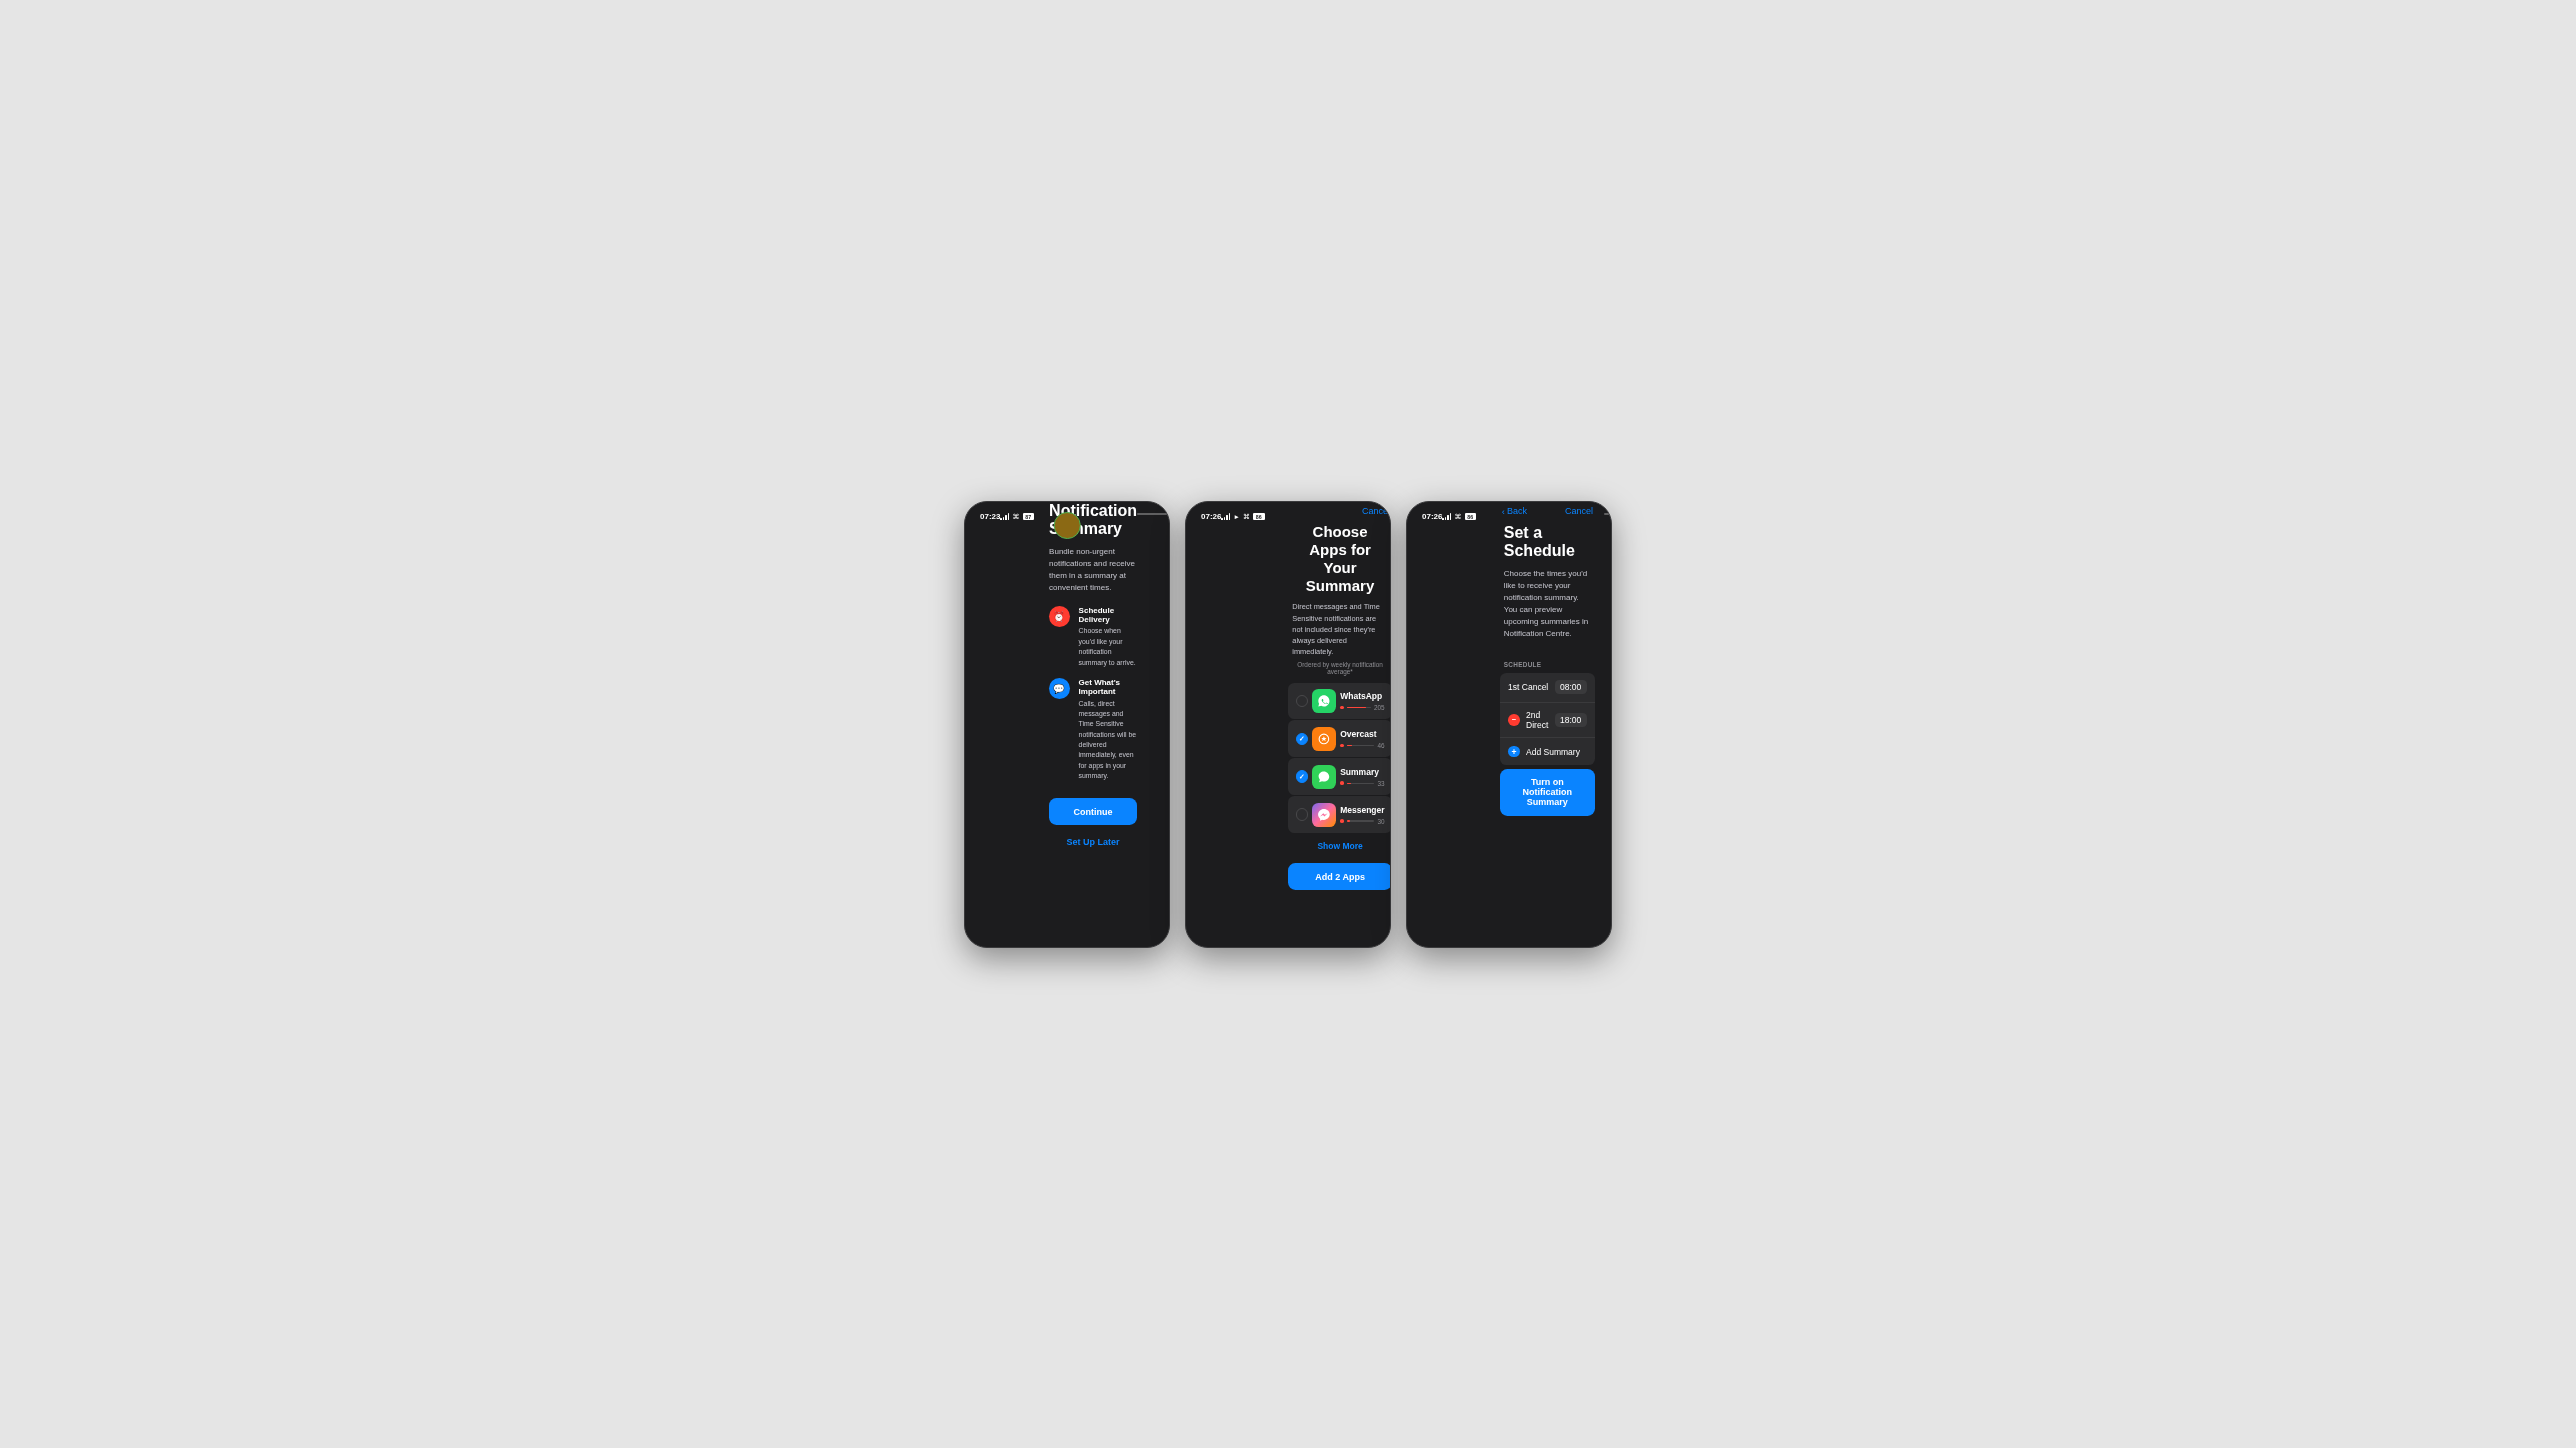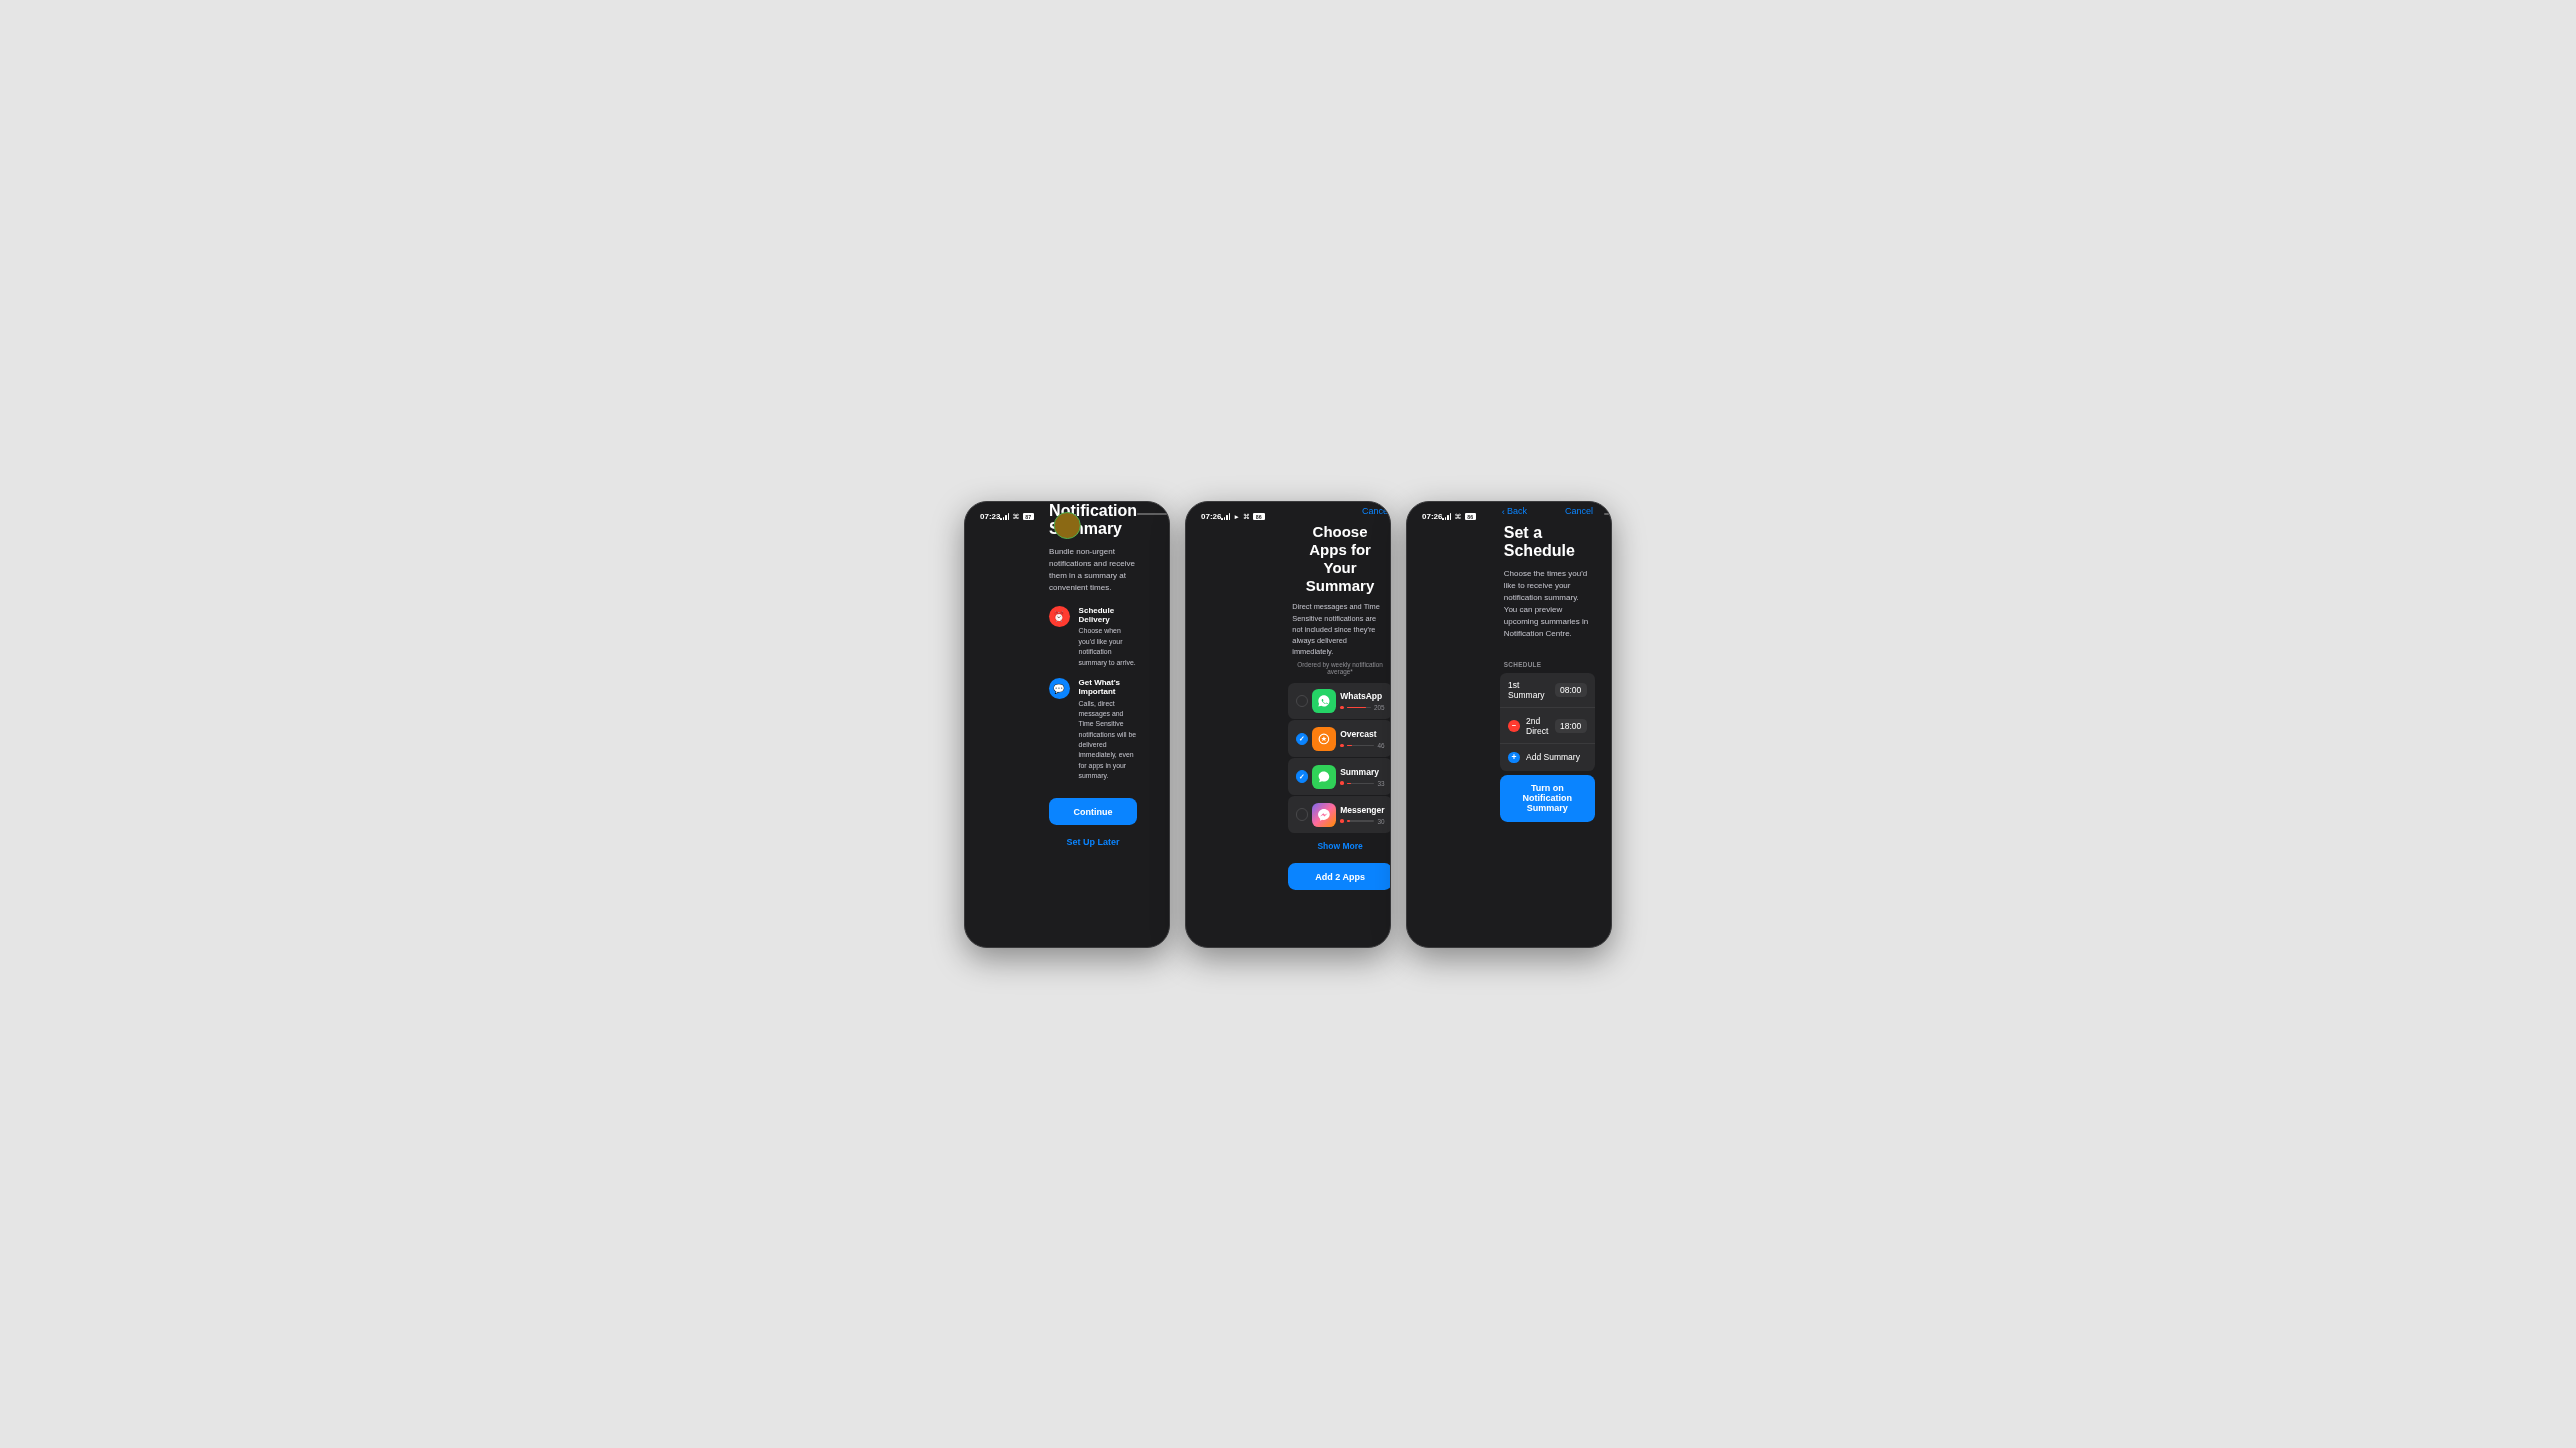--- a/index.html
+++ b/index.html
@@ -604,21 +604,21 @@
     <div class="phone3-body">
       <h1 class="main-title">Set a Schedule</h1>
       <p class="subtitle">Choose the times you'd like to receive your notification summary. You can preview upcoming summaries in Notification Centre.</p>
     </div>
 
     <div class="schedule-section-label">SCHEDULE</div>
 
     <div class="schedule-list">
 
       <div class="schedule-row">
-        <div class="schedule-name">1st Summary</div>
+        <div class="schedule-name">1st Cancel</div>
         <div class="schedule-time">08:00</div>
       </div>
 
       <div class="schedule-row">
         <div class="schedule-dot red">−</div>
         <div class="schedule-name">2nd Direct</div>
         <div class="schedule-time">18:00</div>
       </div>
 
       <div class="schedule-row">

